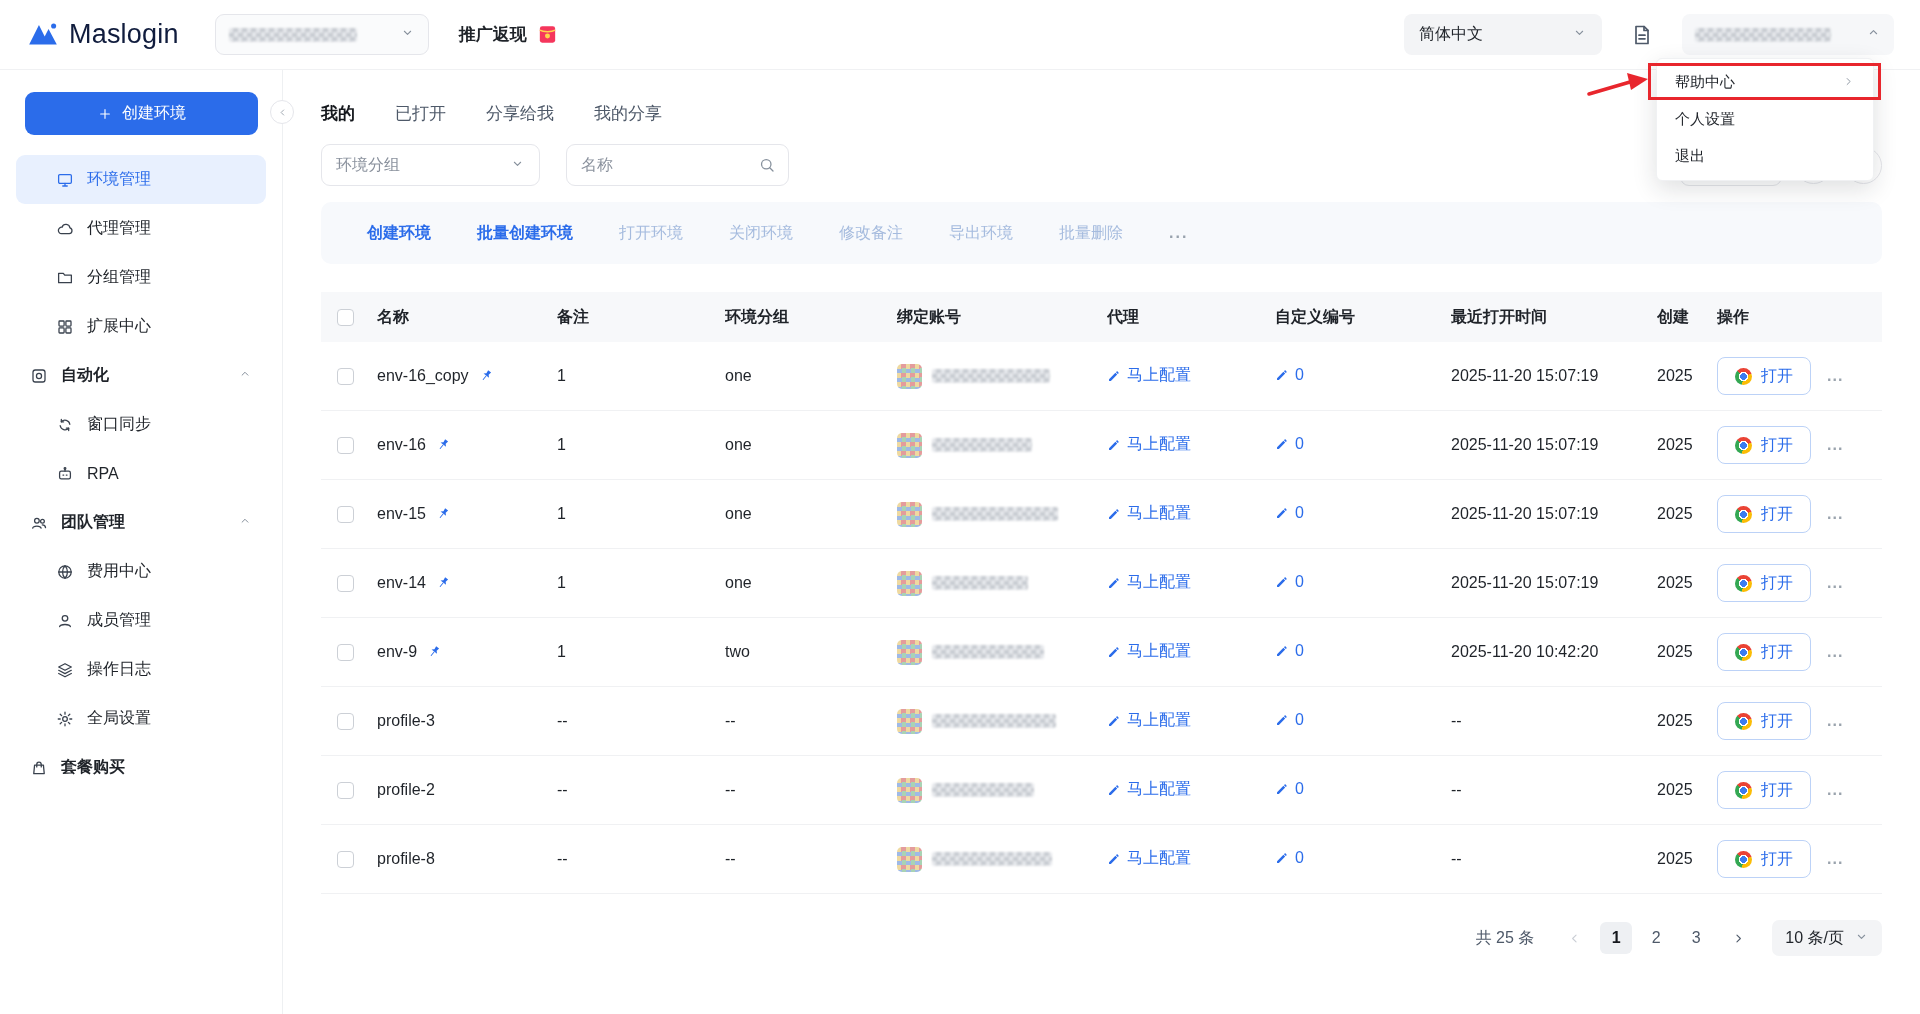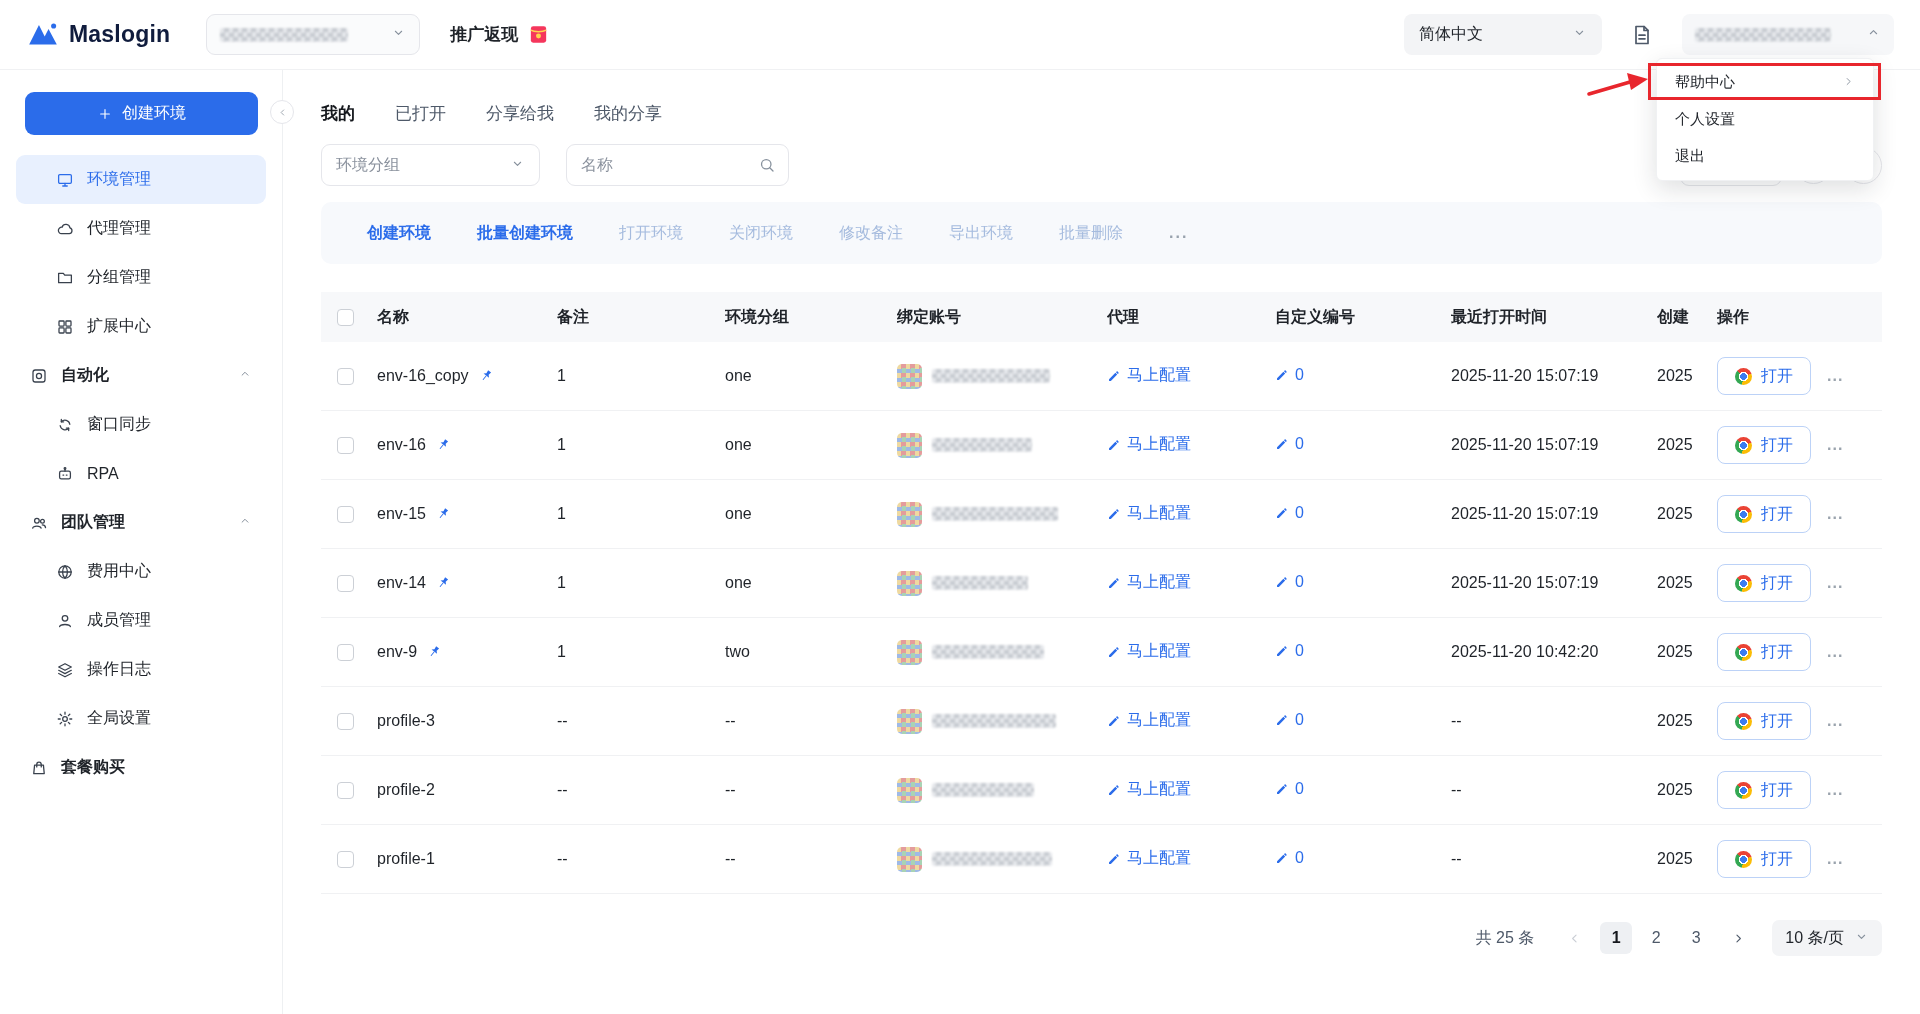--- a/index.html
+++ b/index.html
@@ -8,21 +8,21 @@
     font-family:"Liberation Sans","DejaVu Sans",sans-serif;
     background:#fff; color:#1f2329; overflow:hidden; position:relative; font-size:16px;
   }
   .icn{display:inline-flex; align-items:center; justify-content:center;}
   .icn svg{width:18px;height:18px;display:block;}
 
   
   .topbar{height:70px; display:flex; align-items:center; padding:0 26px; background:#fff; border-bottom:1px solid #f0f1f3; position:relative; z-index:5;}
   .logo{display:flex; align-items:center; gap:9px;}
   .logo-mark svg{width:34px;height:34px;display:block;}
-  .logo-text{font-size:23px; font-weight:700; color:#101c3d; letter-spacing:.2px;}
+  .logo-text{font-size:27px; font-weight:400; color:#101c3d; letter-spacing:.2px;}
   .ws-select{margin-left:36px; width:214px; height:41px; border:1px solid #e5e6eb; border-radius:9px; background:#fafbfc; display:flex; align-items:center; justify-content:space-between; padding:0 13px; cursor:pointer;}
   .promo{margin-left:30px; display:flex; align-items:center; gap:9px; font-size:17px; font-weight:700; color:#1f2329; cursor:pointer;}
   .promo .icn svg{width:23px;height:23px;}
   .top-right{margin-left:auto; display:flex; align-items:center;}
   .lang-select{width:198px; height:41px; background:#f3f4f6; border-radius:8px; display:flex; align-items:center; justify-content:space-between; padding:0 15px; color:#1f2329; cursor:pointer;}
   .doc-btn{margin:0 22px; width:36px; height:36px; display:flex; align-items:center; justify-content:center; color:#4e5969; cursor:pointer;}
   .doc-btn svg{width:24px;height:24px;}
   .user-select{width:212px; height:41px; background:#f6f7f9; border-radius:8px; display:flex; align-items:center; justify-content:space-between; padding:0 13px; cursor:pointer;}
   .chev{color:#86909c;} .chev svg{width:15px;height:15px;}
 
@@ -660,21 +660,21 @@
           <div class="cell op-cell">
             <button class="open-btn"><span class="chrome-icon"></span>打开</button>
             <span class="more">...</span>
           </div>
         </div>
         <div class="trow">
           <div class="cell">
             <span class="cbx"></span>
           </div>
           <div class="cell name-cell">
-            <span>profile-1</span>
+            <span>profile-8</span>
           </div>
           <div class="cell">--</div>
           <div class="cell">--</div>
           <div class="cell acct-cell">
             <span class="avatar-pixel"></span>
             <span class="blurbar" style="width:120px"></span>
           </div>
           <div class="cell"><a class="blue-link">
               <span class="icn ">
                 <svg viewBox="0 0 24 24" fill="currentColor">

